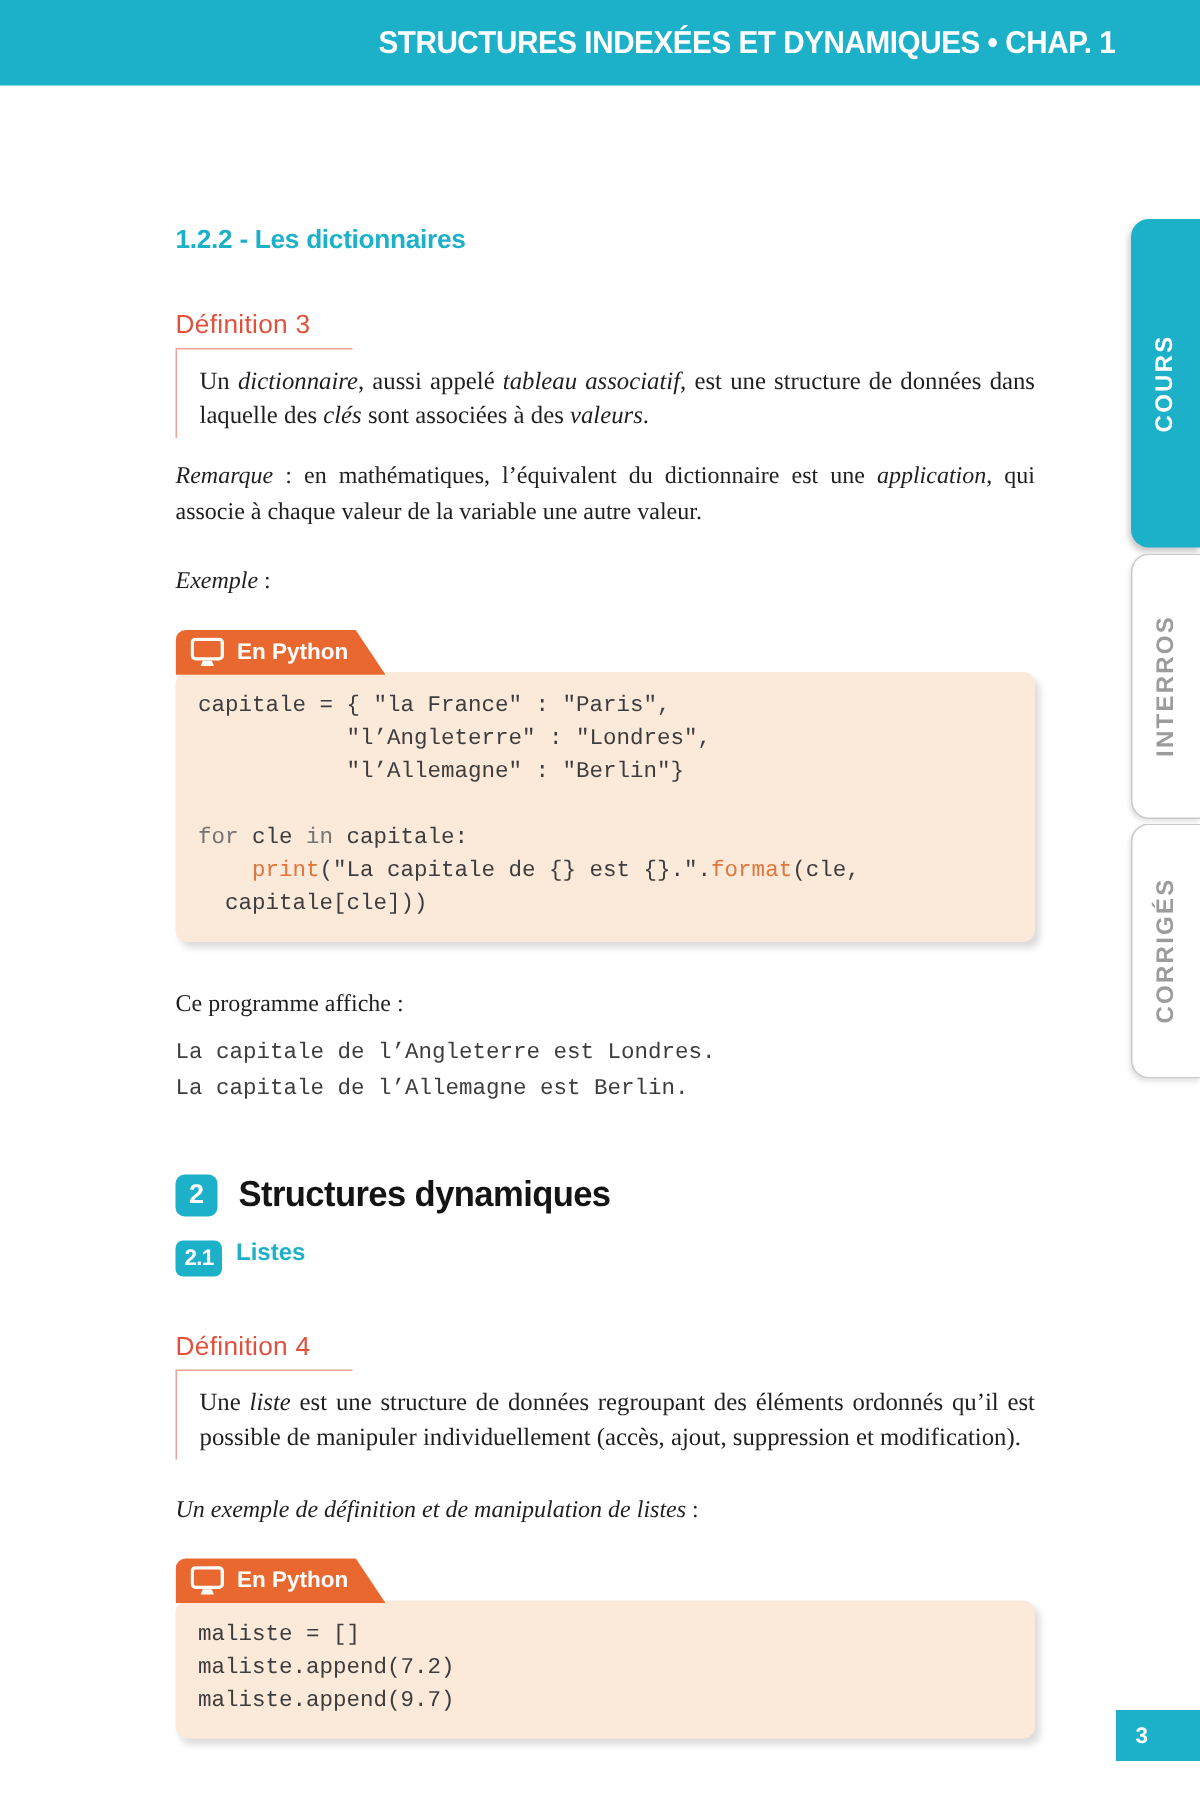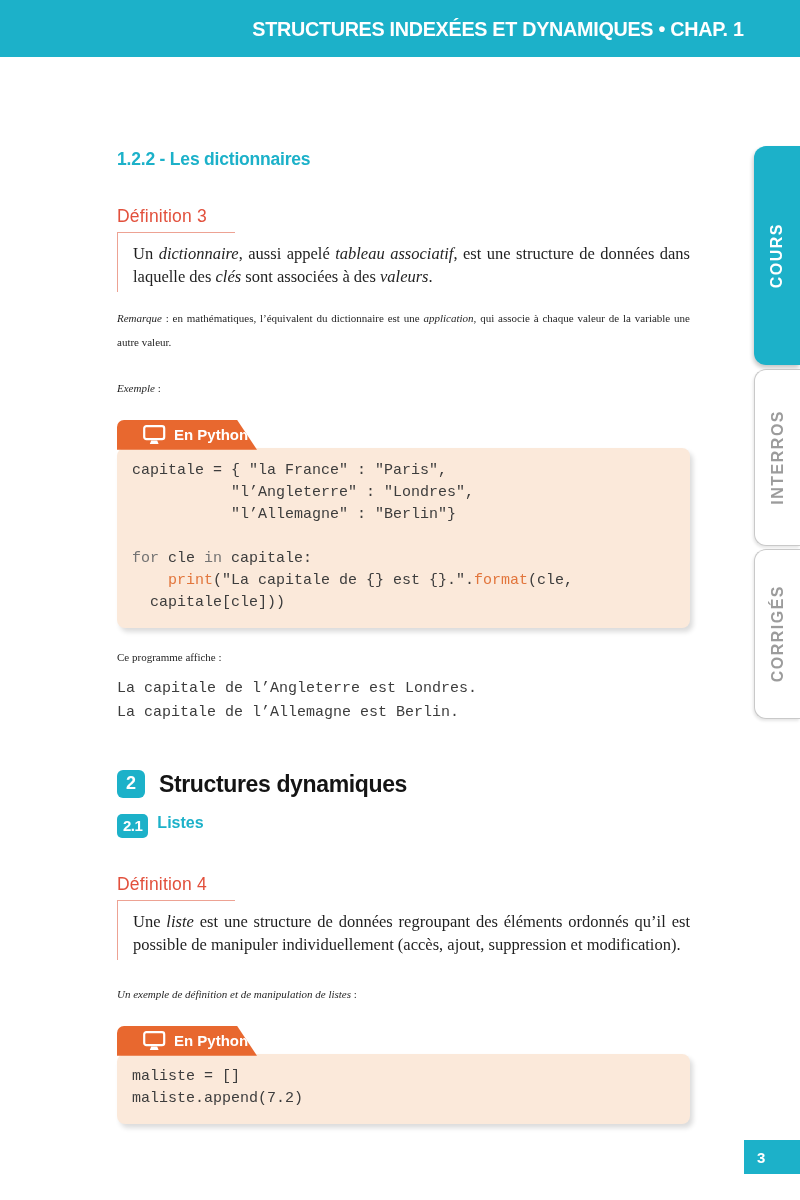--- a/index.html
+++ b/index.html
@@ -33,28 +33,28 @@
   .def-label{
     display:inline-block;min-width:118px;padding-bottom:5px;
     border-bottom:1px solid var(--salmon);
     font-family:"Liberation Sans",sans-serif;font-size:17.5px;color:var(--red);
     letter-spacing:.2px;
   }
   .def-body{
     border-left:1.5px solid var(--salmon);padding:9px 0 3px 15px;
     font-size:16.5px;line-height:23.4px;text-align:justify;
   }
-  .para{margin-top:14px;font-size:11px;line-height:24px;text-align:justify;}
+  .para{margin-top:14px;font-size:16px;line-height:24px;text-align:justify;}
   .para.example{margin-top:22px;}
   .it{font-style:italic;}
   
   .py-block{margin-top:20px;}
   .code-tab{
     position:relative;z-index:2;width:140px;height:30px;background:var(--orange);
-    display:flex;align-items:center;gap:7px;padding-left:26px;
+    display:flex;align-items:center;gap:7px;padding-left:10px;
     border-top-left-radius:7px;
     clip-path:polygon(0 0,calc(100% - 20px) 0,100% 100%,0 100%);
     margin-bottom:-2px;
   }
   .code-tab .tab-label{
     font-family:"Liberation Sans",sans-serif;font-weight:bold;font-size:15px;color:#fff;
     padding-bottom:1px;
   }
   .code-box{
     background:var(--codebg);border-radius:8px;
@@ -65,21 +65,21 @@
     font-family:"Liberation Mono","DejaVu Sans Mono",monospace;
     font-size:15px;line-height:22px;color:var(--code-ink);white-space:pre;
   }
   .tok-k{color:#737373;}
   .tok-f{color:#e2753b;}
   .out-block{margin-top:8px;}
   .out-line{
     font-family:"Liberation Mono","DejaVu Sans Mono",monospace;
     font-size:15px;line-height:24.5px;color:var(--code-ink);white-space:pre;
   }
-  .affiche{margin-top:17px;}
+  .affiche{margin-top:30px;}
   
   .sec-h1{margin-top:44px;display:flex;align-items:center;gap:14px;}
   .sec-h1 .num-badge{
     background:var(--teal);color:#fff;font-family:"Liberation Sans",sans-serif;
     font-weight:bold;font-size:18px;padding:3px 9px 4px;border-radius:6px;
   }
   .sec-h1 .sec-title{
     font-family:"Liberation Sans",sans-serif;font-weight:bold;font-size:24px;
     color:#141414;letter-spacing:-0.4px;transform:scaleX(.96);transform-origin:0 50%;
   }
@@ -185,20 +185,21 @@
     <div class="code-tab">
       <svg width="24" height="20" viewBox="0 0 24 20">
         <rect x="1.2" y="1.2" width="20" height="13" rx="2.2" fill="none" stroke="#ffffff" stroke-width="2.2"></rect>
         <path d="M8.2 15.5 L14.2 15.5 L15.6 19 L6.8 19 Z" fill="#ffffff"></path>
       </svg>
       <span class="tab-label">En Python</span>
     </div>
     <div class="code-box">
         <div class="code-line"><span>maliste = []</span></div>
         <div class="code-line"><span>maliste.append(7.2)</span></div>
+        <div class="code-line"><span>maliste.append(9.7)</span></div>
       </div>
   </div>
 
 </div>
 
 <div class="side-tab active tab-cours">
   <span class="vlabel">COURS</span>
 </div>
 <div class="side-tab inactive tab-interros">
   <span class="vlabel">INTERROS</span>

